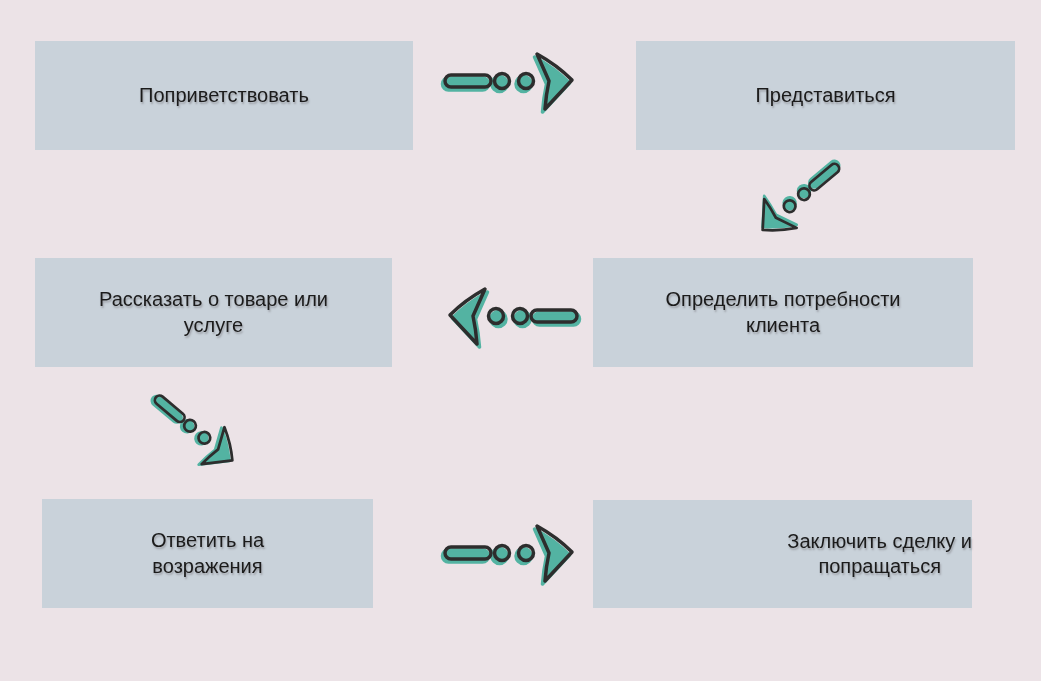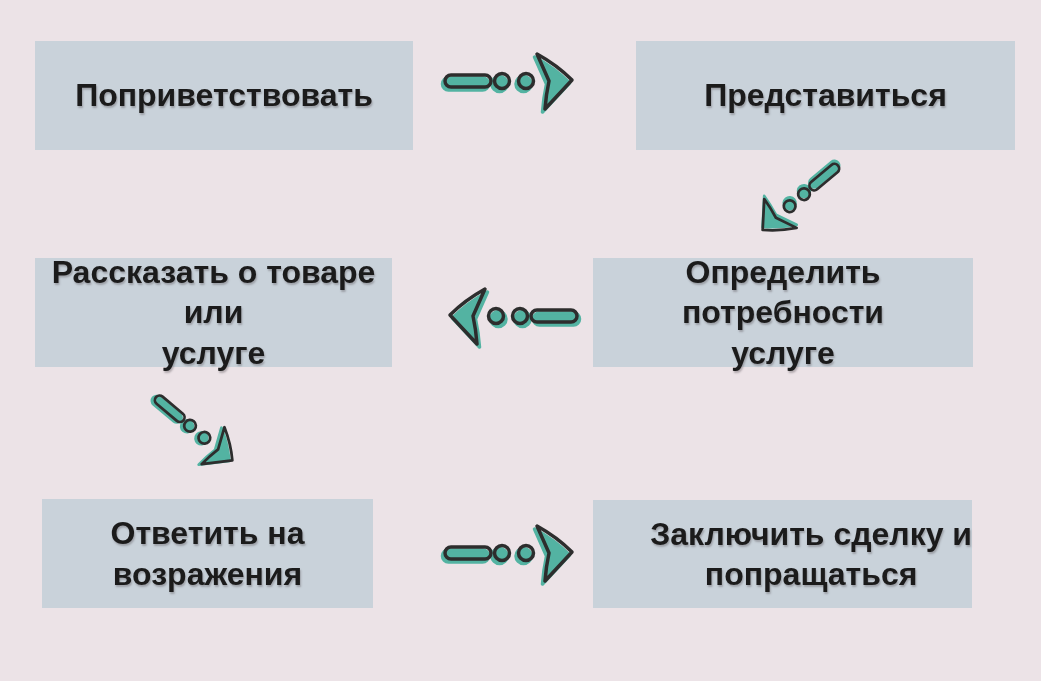--- a/index.html
+++ b/index.html
@@ -19,22 +19,22 @@
     font-family:"Liberation Sans", sans-serif;
   }
   .step{
     position:absolute;
     background:var(--box);
     display:flex;align-items:center;justify-content:center;
     text-align:center;
     box-sizing:border-box;
   }
   .step-label{
-    font-weight:700;
-    font-size:32px;
+    font-weight:400;
+    font-size:20px;
     line-height:1.26;
     color:var(--text);
     white-space:pre-line;
     text-shadow:1px 2px 2px rgba(90,85,90,0.40);
   }
   #step-1{left:35px;top:41px;width:378px;height:109px;}
   #step-2{left:636px;top:41px;width:379px;height:109px;}
   #step-3{left:593px;top:258px;width:380px;height:109px;}
   #step-4{left:35px;top:258px;width:357px;height:109px;}
   #step-5{left:42px;top:499px;width:331px;height:109px;justify-content:center;}
@@ -85,21 +85,21 @@
   <div class="step" id="step-2">
     <span class="step-label">Представиться</span>
   </div>
 
   <svg class="arrow" id="arrow-b" viewBox="0 0 140 64">
       <use href="#doodle-arrow"></use>
     </svg>
 
   <div class="step" id="step-3">
     <span class="step-label">Определить потребности
-услуге</span>
+клиента</span>
   </div>
 
   <svg class="arrow" id="arrow-c" viewBox="0 0 140 64">
       <use href="#doodle-arrow"></use>
     </svg>
 
   <div class="step" id="step-4">
     <span class="step-label">Рассказать о товаре или
 услуге</span>
   </div>

